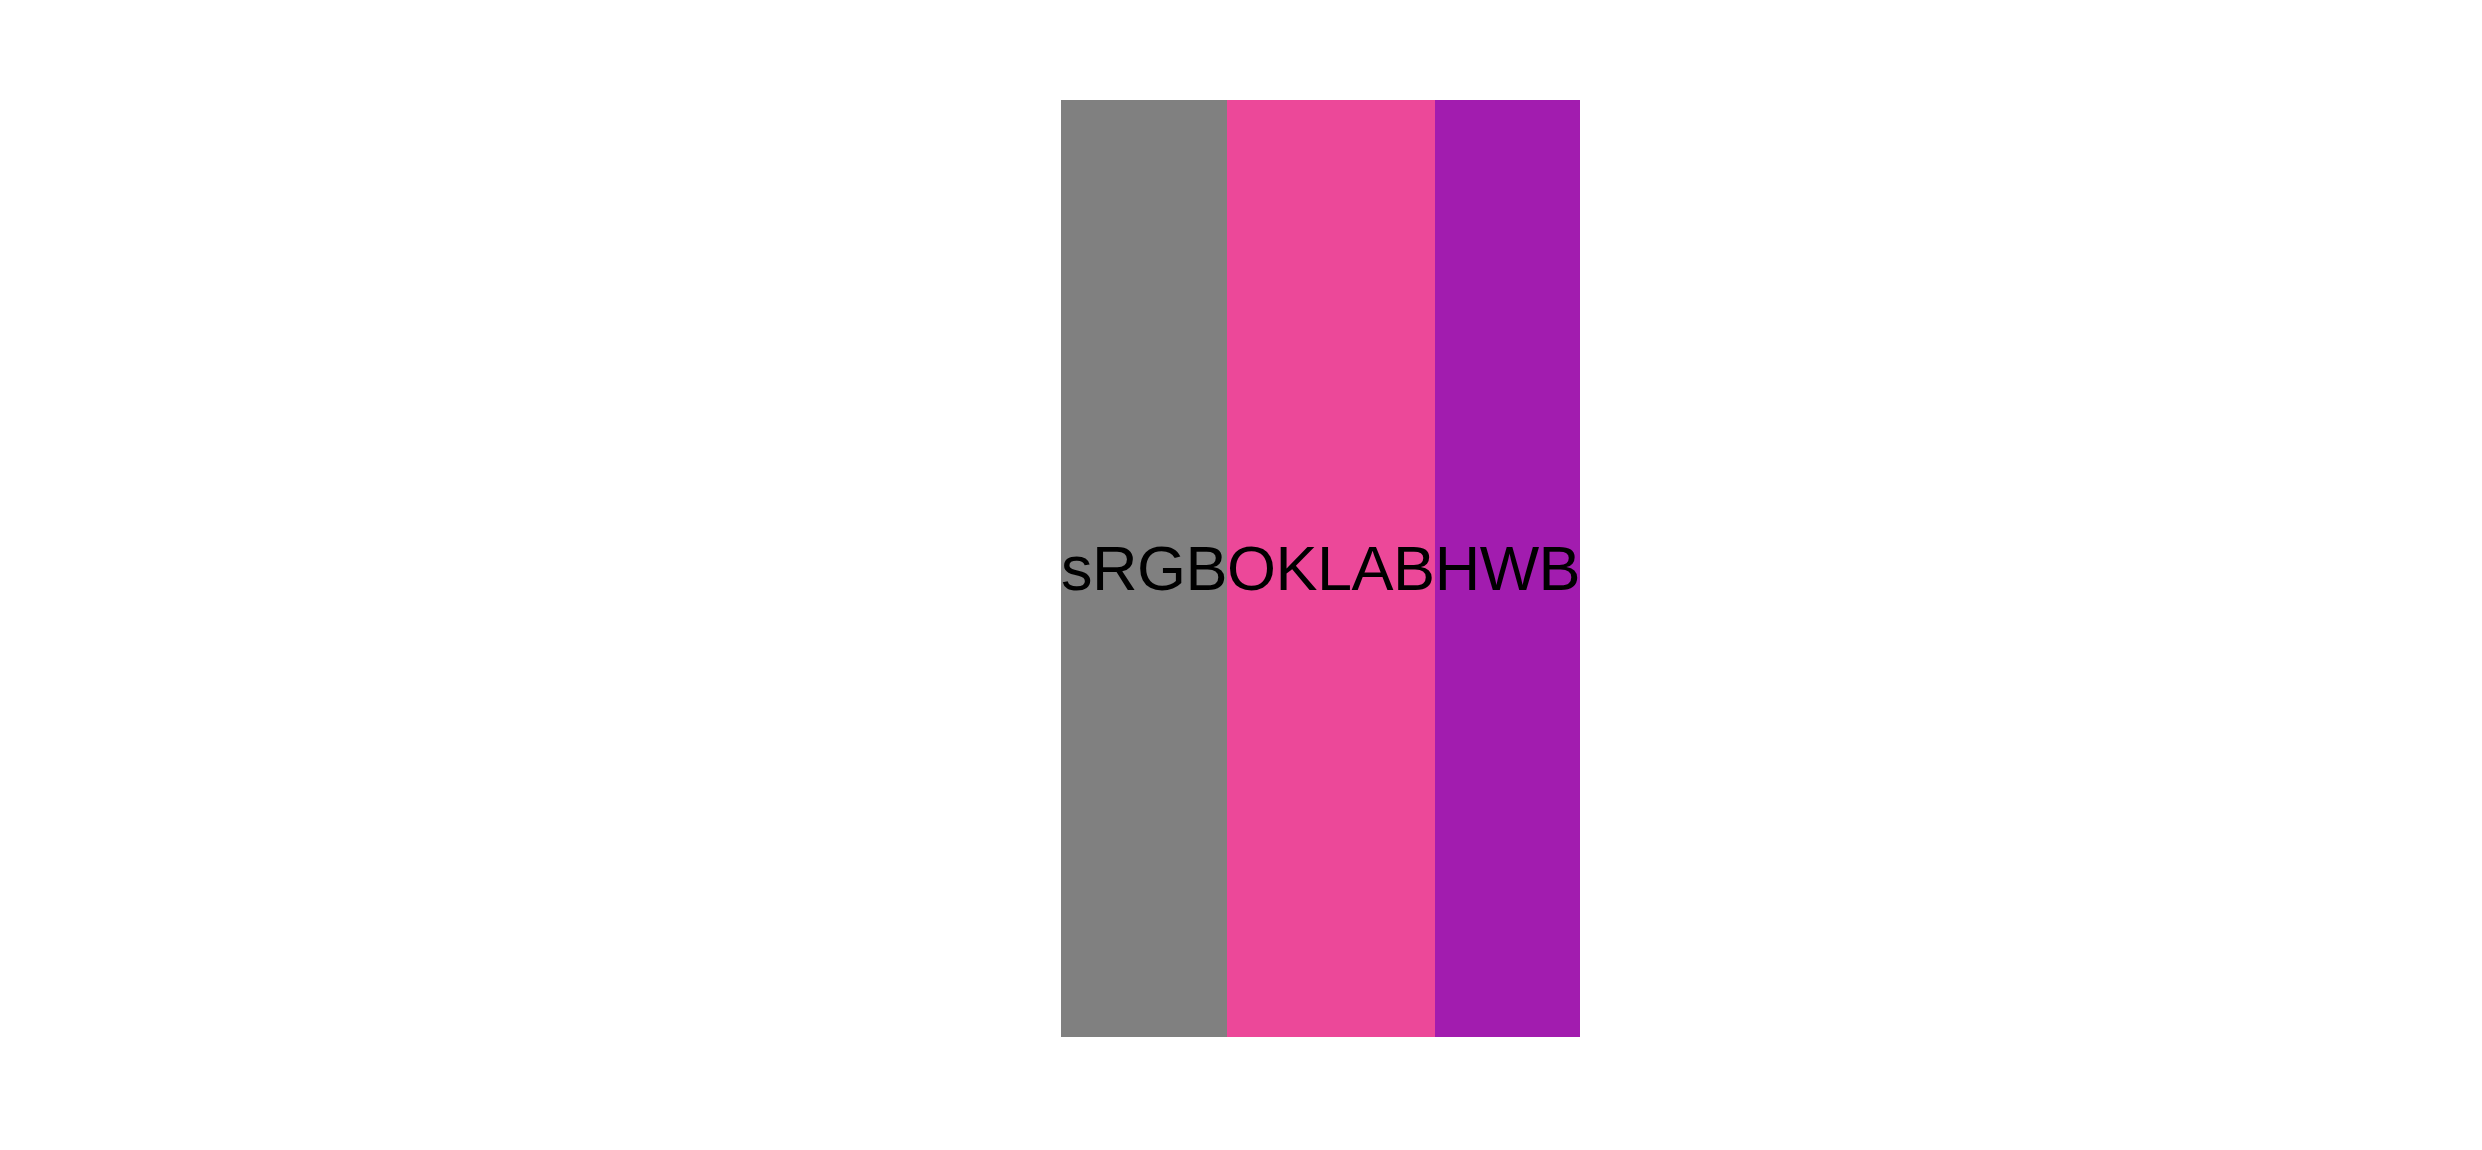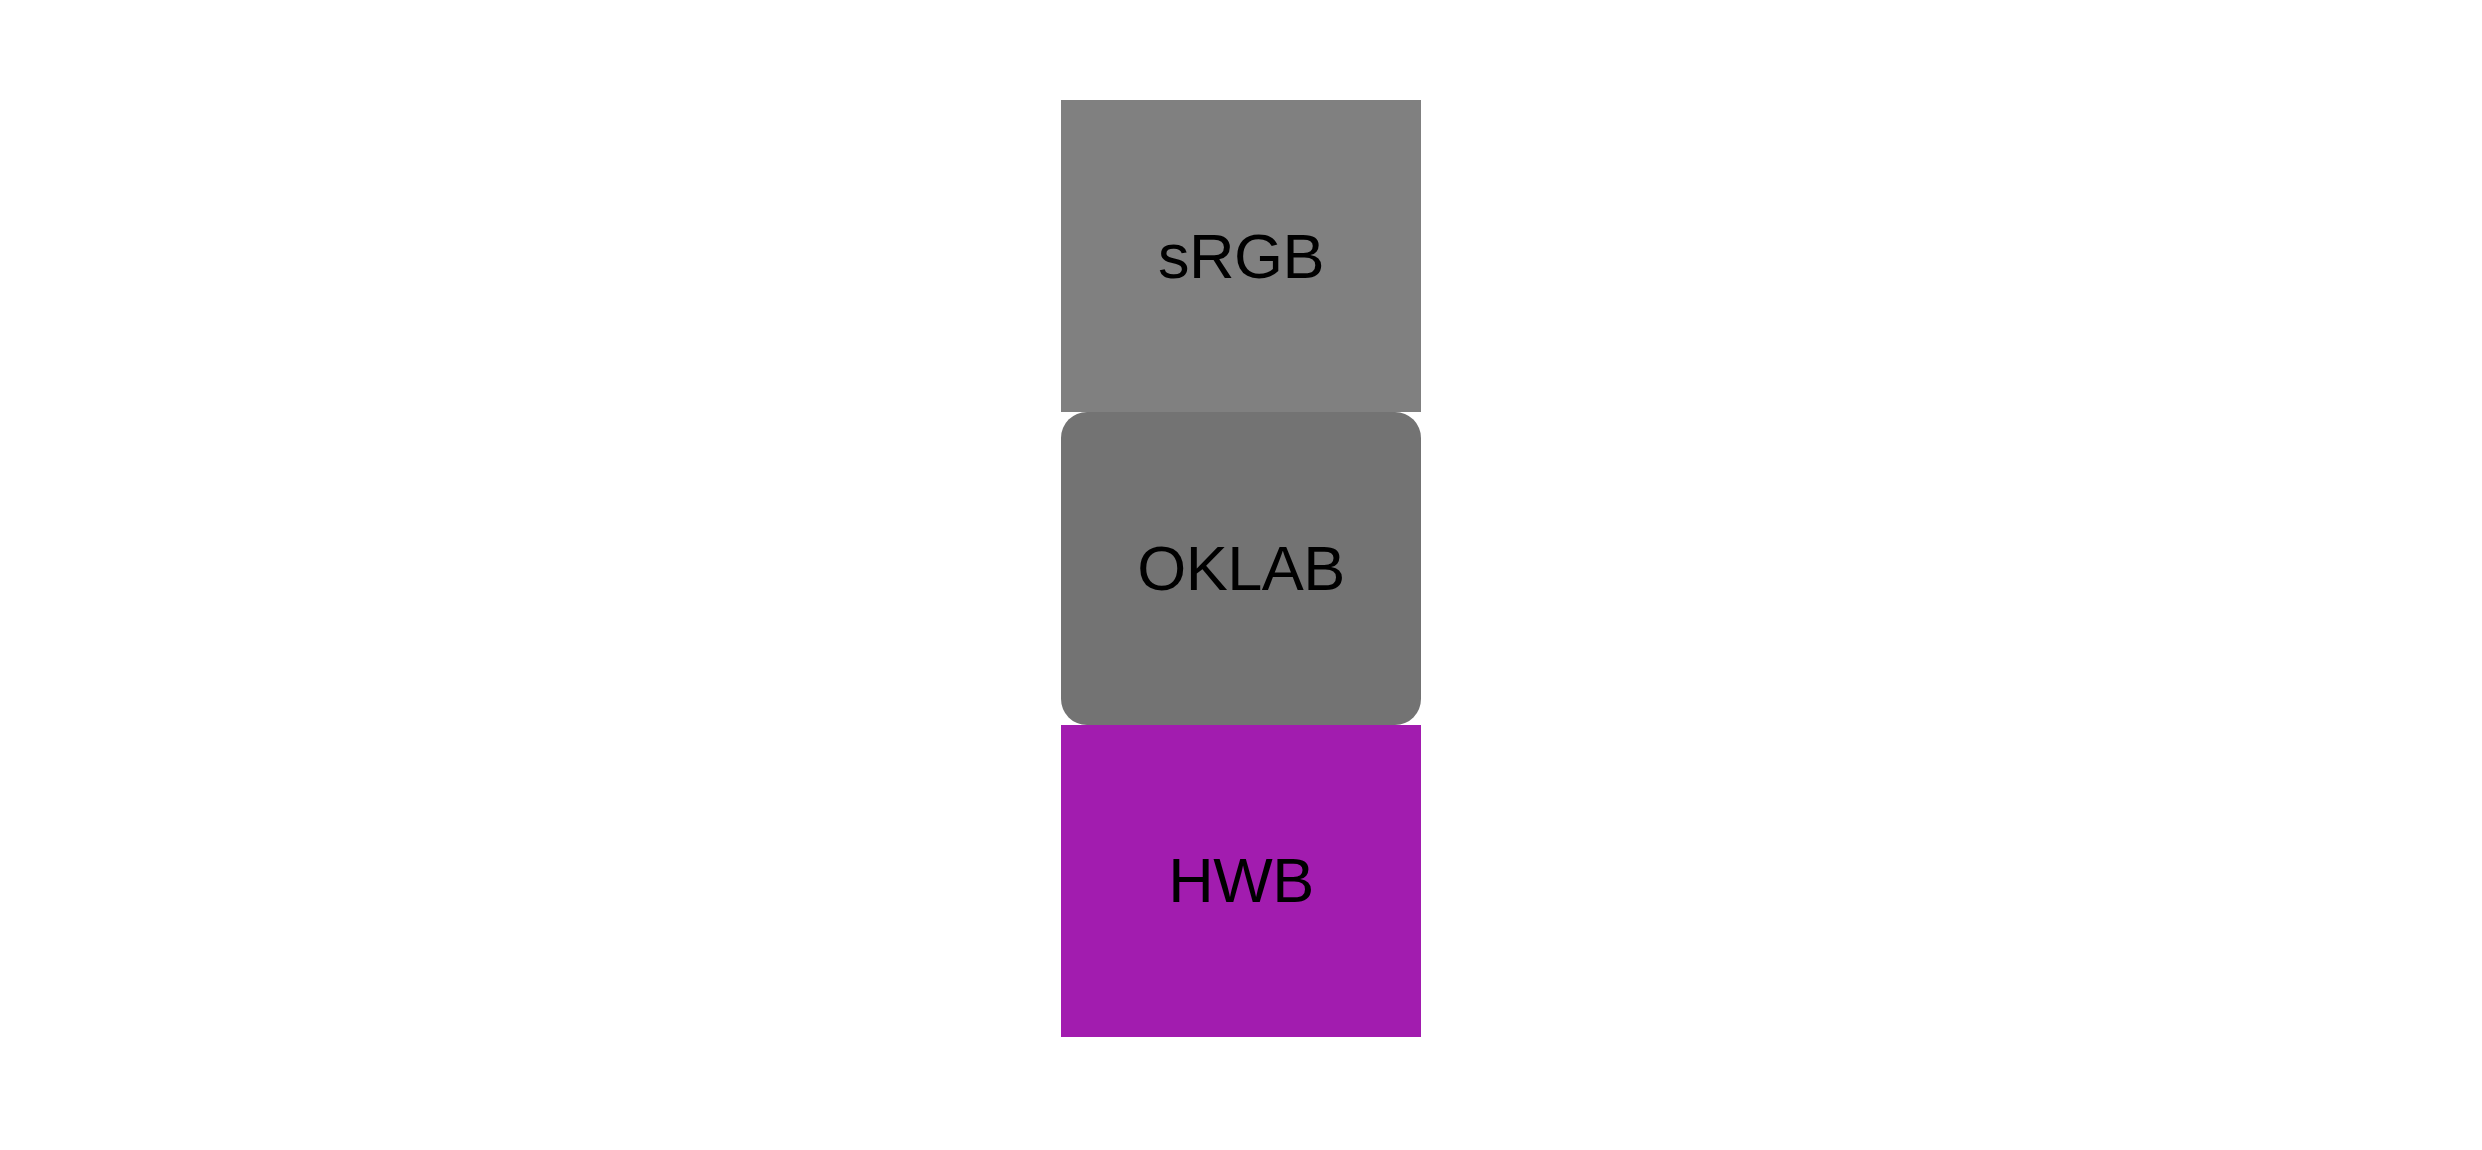--- a/index.html
+++ b/index.html
@@ -13,21 +13,21 @@
     overflow: hidden;
     font-family: "Liberation Sans", sans-serif;
   }
   .swatch-column {
     position: absolute;
     left: 1061px;
     top: 100px;
     width: 360px;
     height: 937px;
     display: flex;
-    flex-direction: column;
+    flex-direction: row;
   }
   .swatch {
     flex: 1 1 0;
     display: flex;
     align-items: center;
     justify-content: center;
   }
   .swatch-label {
     font-size: 63px;
     line-height: 1;
@@ -37,21 +37,21 @@
 </style>
 </head>
 <body style="background-color: rgb(255, 255, 255);">
 
 <div class="swatch-column">
 
   <div class="swatch" style="background-color: rgb(128, 128, 128);">
     <span class="swatch-label" style="color: rgb(0, 0, 0);">sRGB</span>
   </div>
 
-  <div class="swatch" style="background-color: #737373; border-radius: 26px;">
+  <div class="swatch" style="background-color: #ec4899;">
     <span class="swatch-label" style="color: rgb(0, 0, 0);">OKLAB</span>
   </div>
 
 
   <div class="swatch" style="background-color: #a21caf;">
     <span class="swatch-label" style="color: rgb(0, 0, 0);">HWB</span>
   </div>
 
 </div>
 

